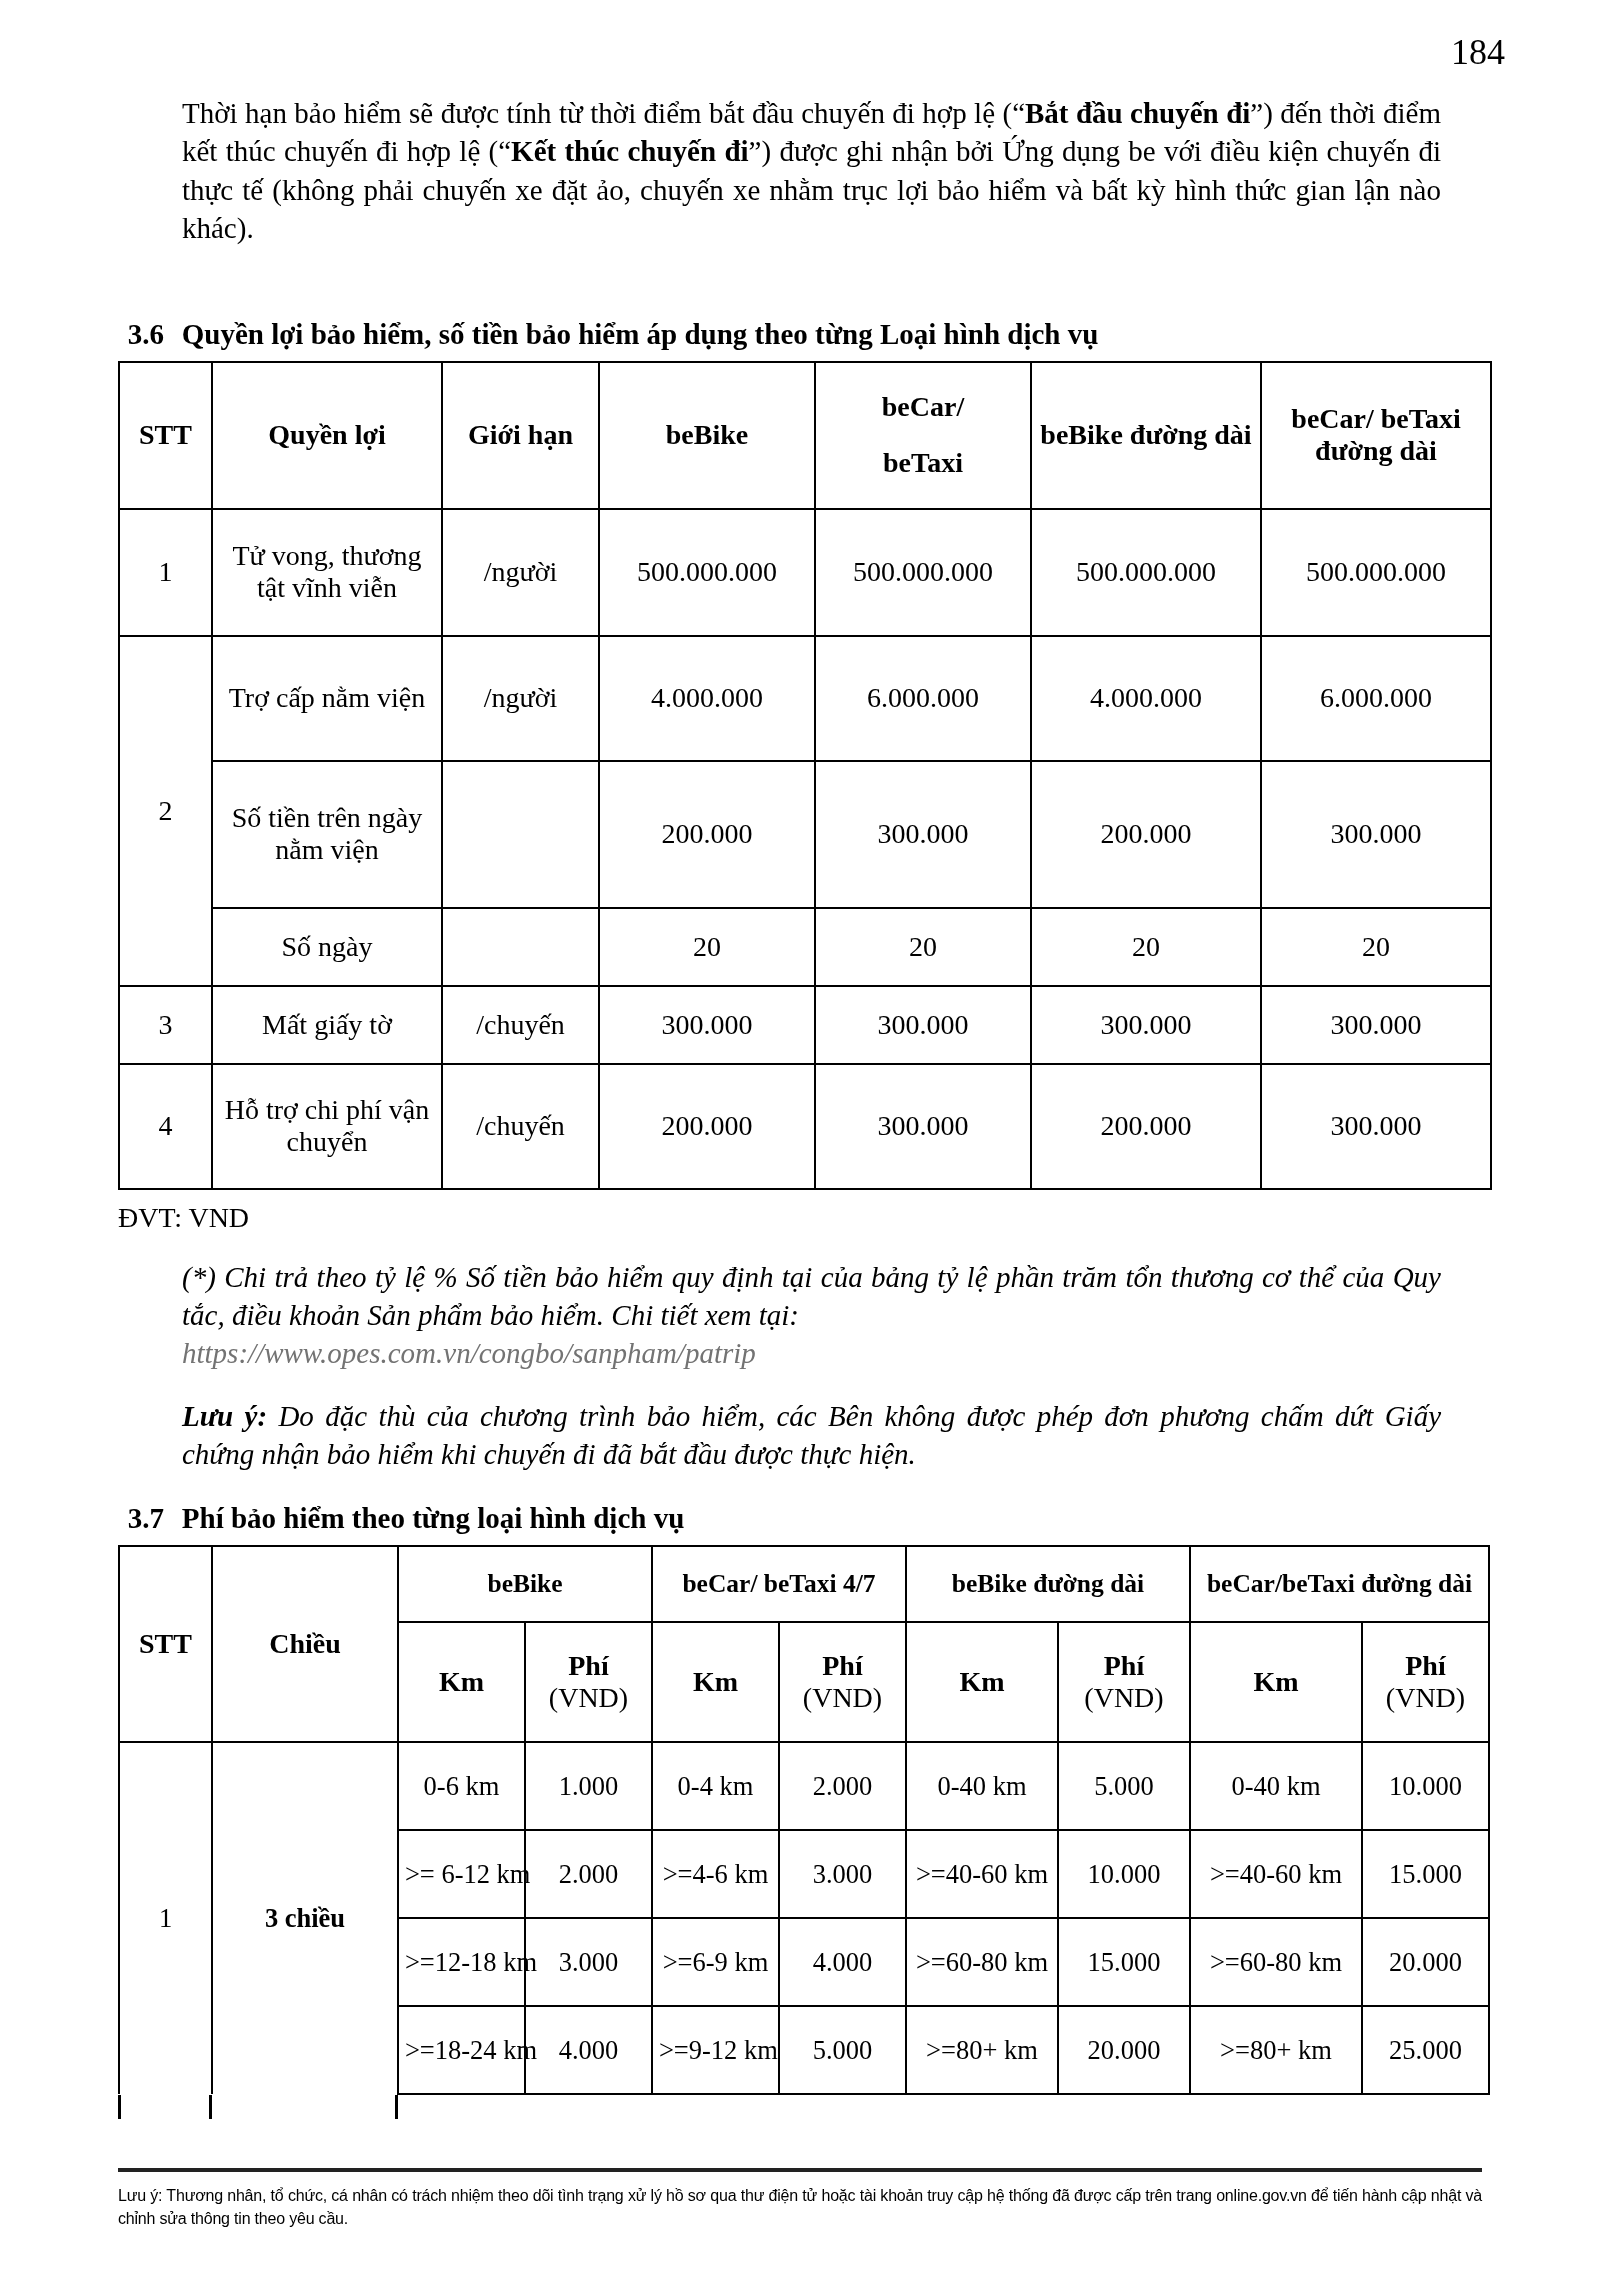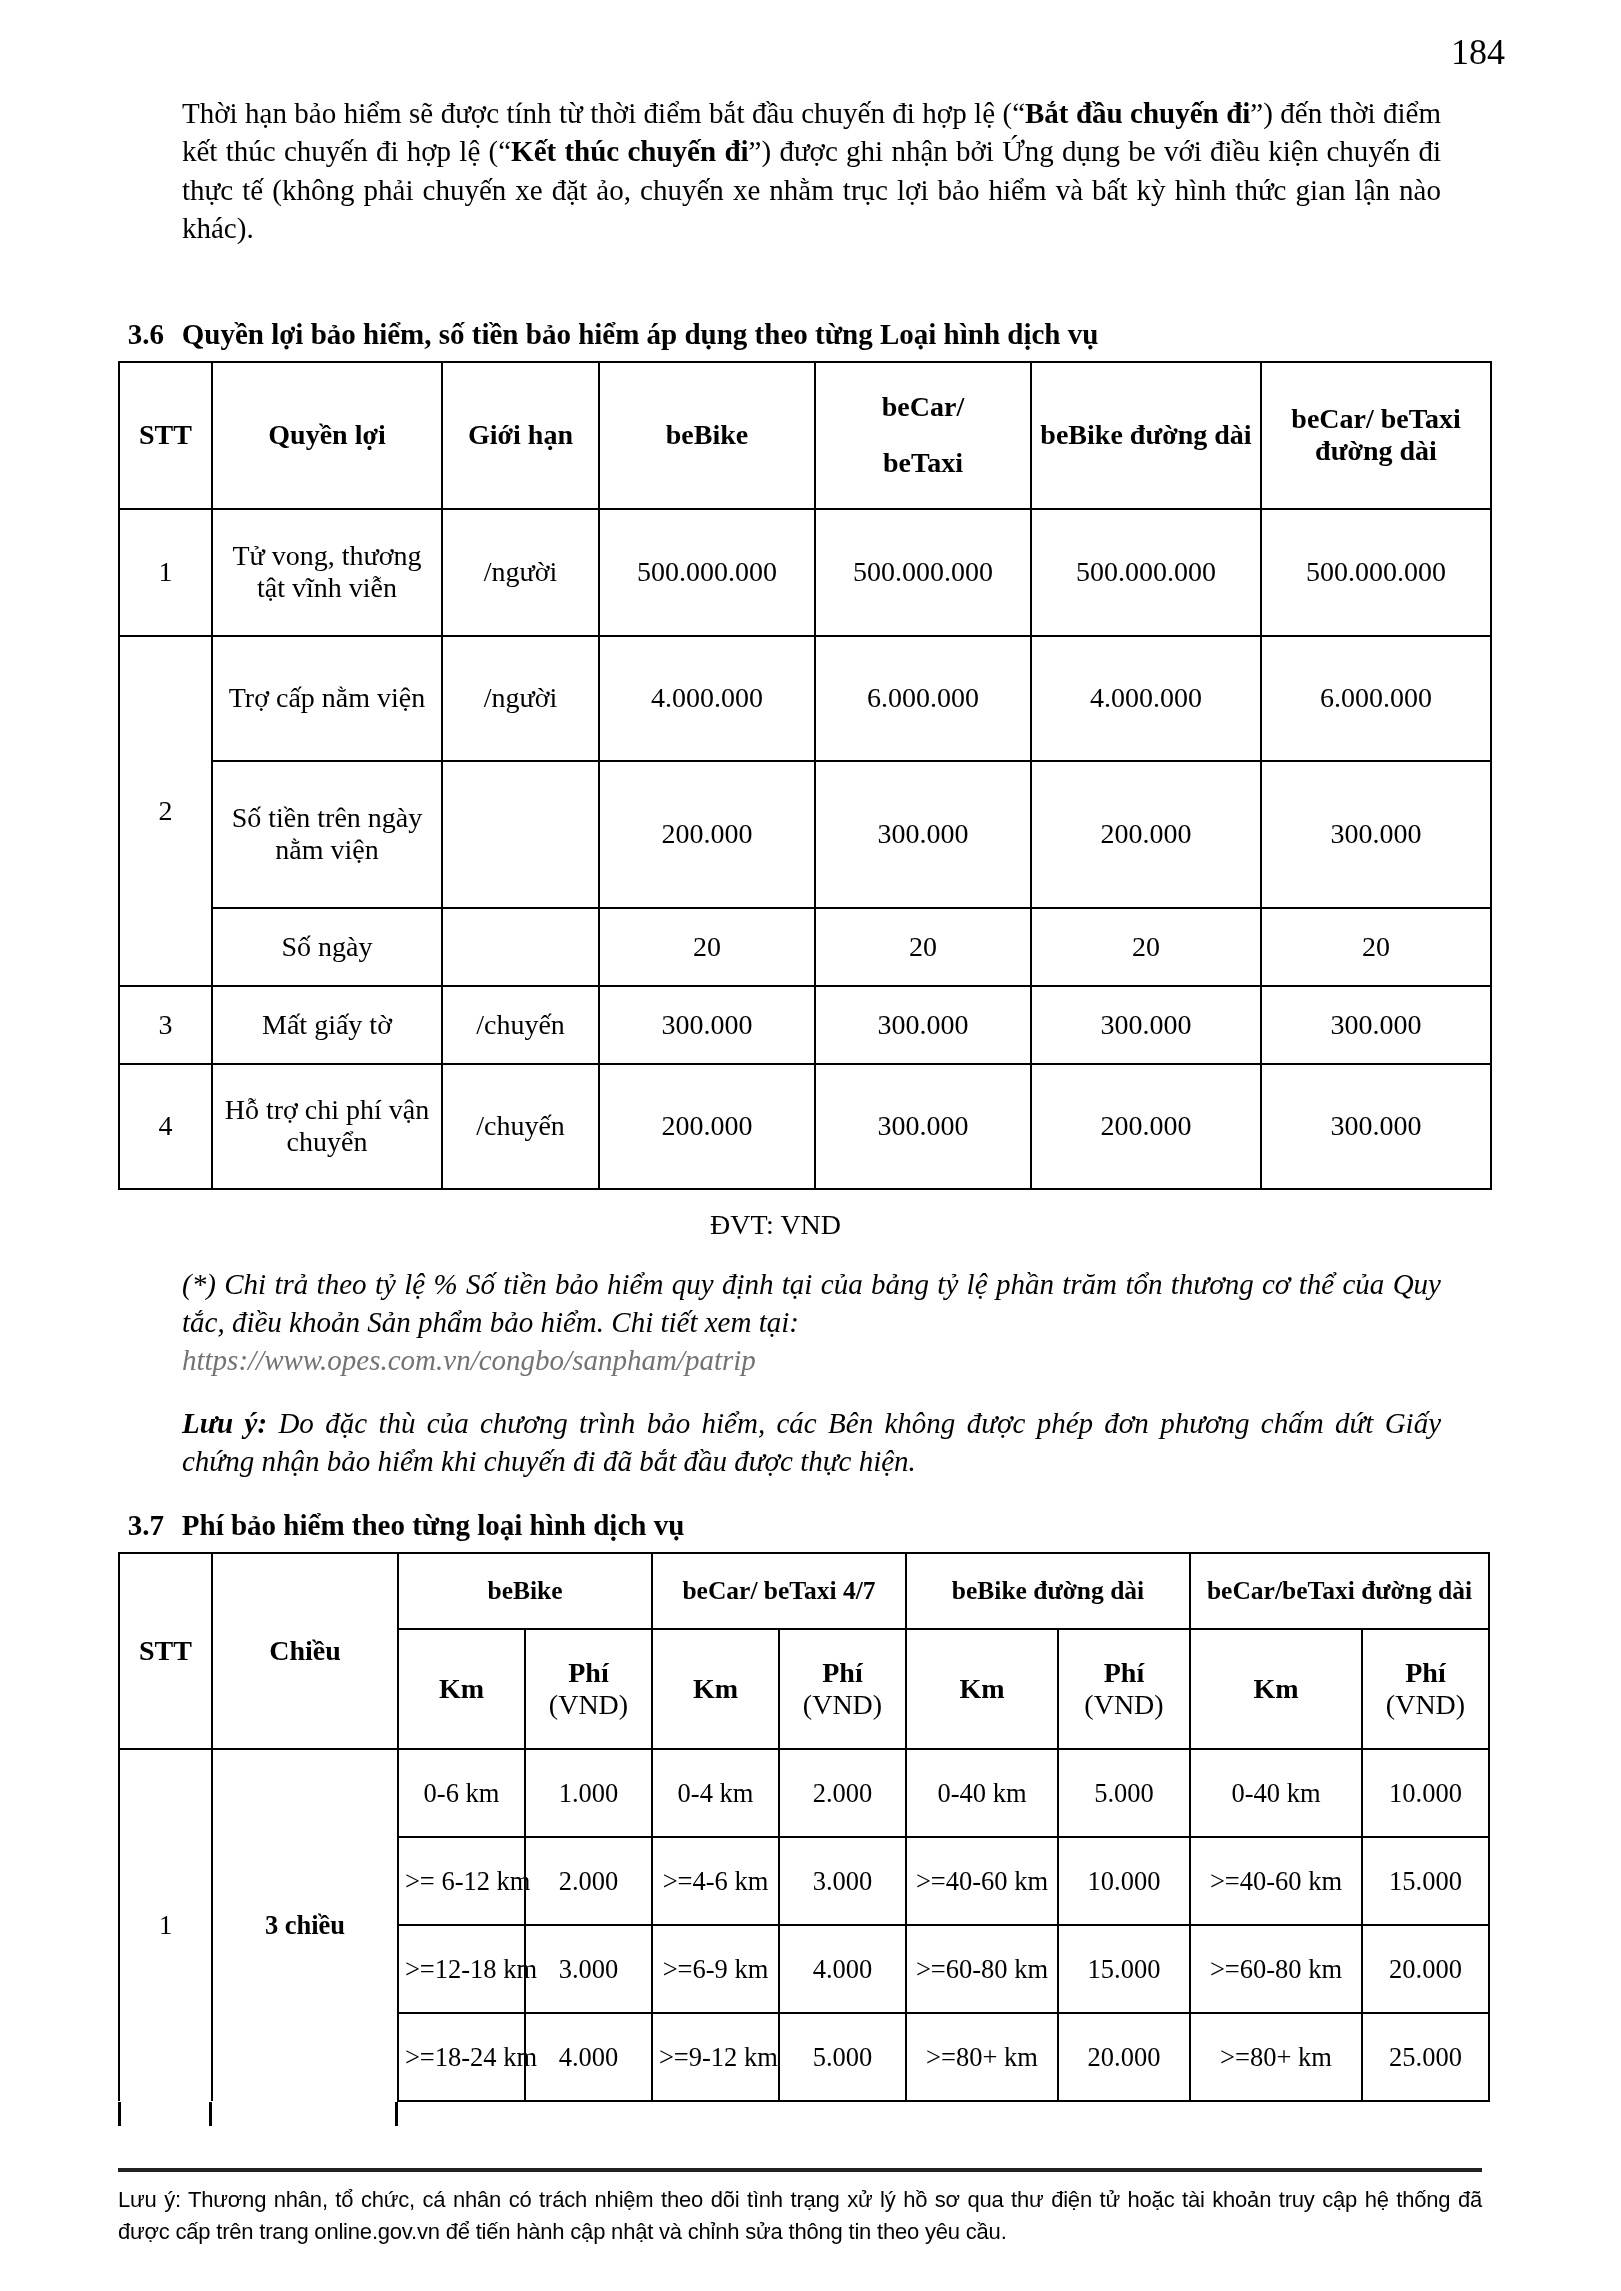--- a/index.html
+++ b/index.html
@@ -49,22 +49,22 @@
   .t36 tbody tr:nth-child(5){height:78px;}
   .t36 tbody tr:nth-child(6){height:125px;}
   
   .t37 thead tr.groups{height:76px;}
   .t37 thead tr.subs{height:120px;}
   .t37 tbody tr{height:88px;}
   .t37 th.group{font-size:25.5px;white-space:nowrap;}
   .t37 td{font-size:26.5px;white-space:nowrap;}
   .t37 .open-bottom{border-bottom:none;}
   .unit-note{
-    margin-top:19px;
-    text-align:center;padding-right:57px;
+    margin-top:12px;
+    text-align:left;padding-right:57px;
     font-size:28px;
   }
   .star-note{
     margin:25.5px 0 0 64px;width:1259px;
     font-size:29px;line-height:1.3;
     font-style:italic;text-align:justify;
   }
   .star-note .url{display:block;text-align:left;color:#737373;text-decoration:none;}
   .attention-note{
     margin:25.5px 0 0 64px;width:1259px;
@@ -75,21 +75,21 @@
   .cont-lines{position:relative;height:23.5px;width:284px;}
   .cont-lines span{position:absolute;top:0;width:2.9px;height:23.5px;background:#000;}
   .cont-lines span:nth-child(1){left:0;}
   .cont-lines span:nth-child(2){left:91px;}
   .cont-lines span:nth-child(3){left:277px;}
   .footer{
     position:absolute;left:118px;top:2168px;width:1364px;
     border-top:4.9px solid #222;
     padding-top:11.8px;
     font-family:"Liberation Sans","DejaVu Sans",sans-serif;
-    font-size:22px;line-height:1.45;
+    font-size:16px;line-height:1.45;
     text-align:justify;letter-spacing:-0.2px;
   }
 </style>
 </head>
 <body>
 
 <div class="page">
 
   <div class="page-number">184</div>
 

